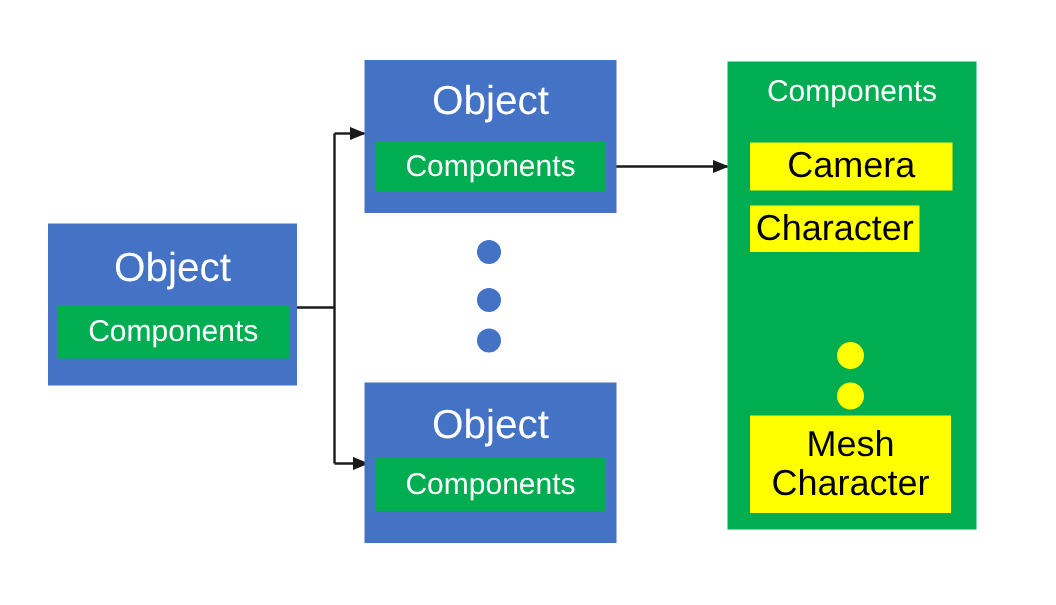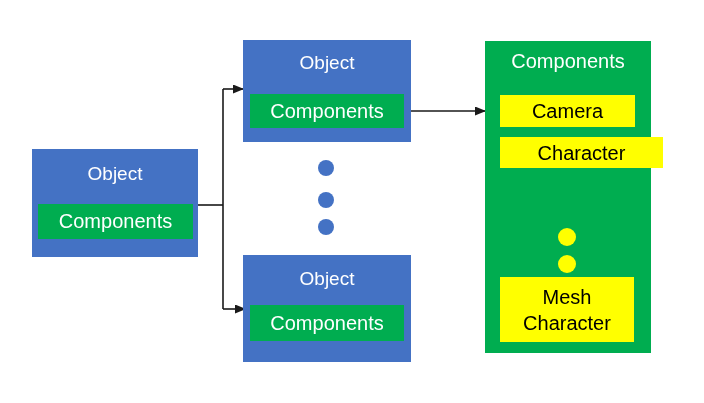--- a/index.html
+++ b/index.html
@@ -26,21 +26,21 @@
   
   .object-node{
     position:absolute;
     background:var(--blue);
     color:var(--light-text);
   }
   .object-title{
     position:absolute;
     left:0;right:0;
     text-align:center;
-    font-size:19px;
+    font-size:27px;
     color:var(--light-text);
   }
   .components-chip{
     position:absolute;
     background:var(--green);
     color:var(--light-text);
     font-size:20px;
     text-align:center;
     display:flex;align-items:center;justify-content:center;
   }
@@ -70,27 +70,27 @@
     position:absolute;
     left:0;right:0;top:9px;
     text-align:center;
     font-size:20px;
     color:var(--light-text);
   }
   .component-item{
     position:absolute;
     background:var(--yellow);
     color:var(--dark-text);
-    font-size:20px;
+    font-size:24px;
     text-align:center;
     display:flex;align-items:center;justify-content:center;
     line-height:26px;
   }
   .item-camera{left:15px;top:54px;width:135px;height:32px;}
-  .item-character{left:15px;top:96px;width:163px;height:31px;}
+  .item-character{left:15px;top:96px;width:113px;height:31px;}
   .item-mesh{left:15px;top:236px;width:134px;height:65px;padding:0 8px;box-sizing:border-box;}
   
   .connectors{
     position:absolute;left:0;top:0;width:704px;height:403px;
     pointer-events:none;
   }
 </style>
 </head>
 <body>
 

